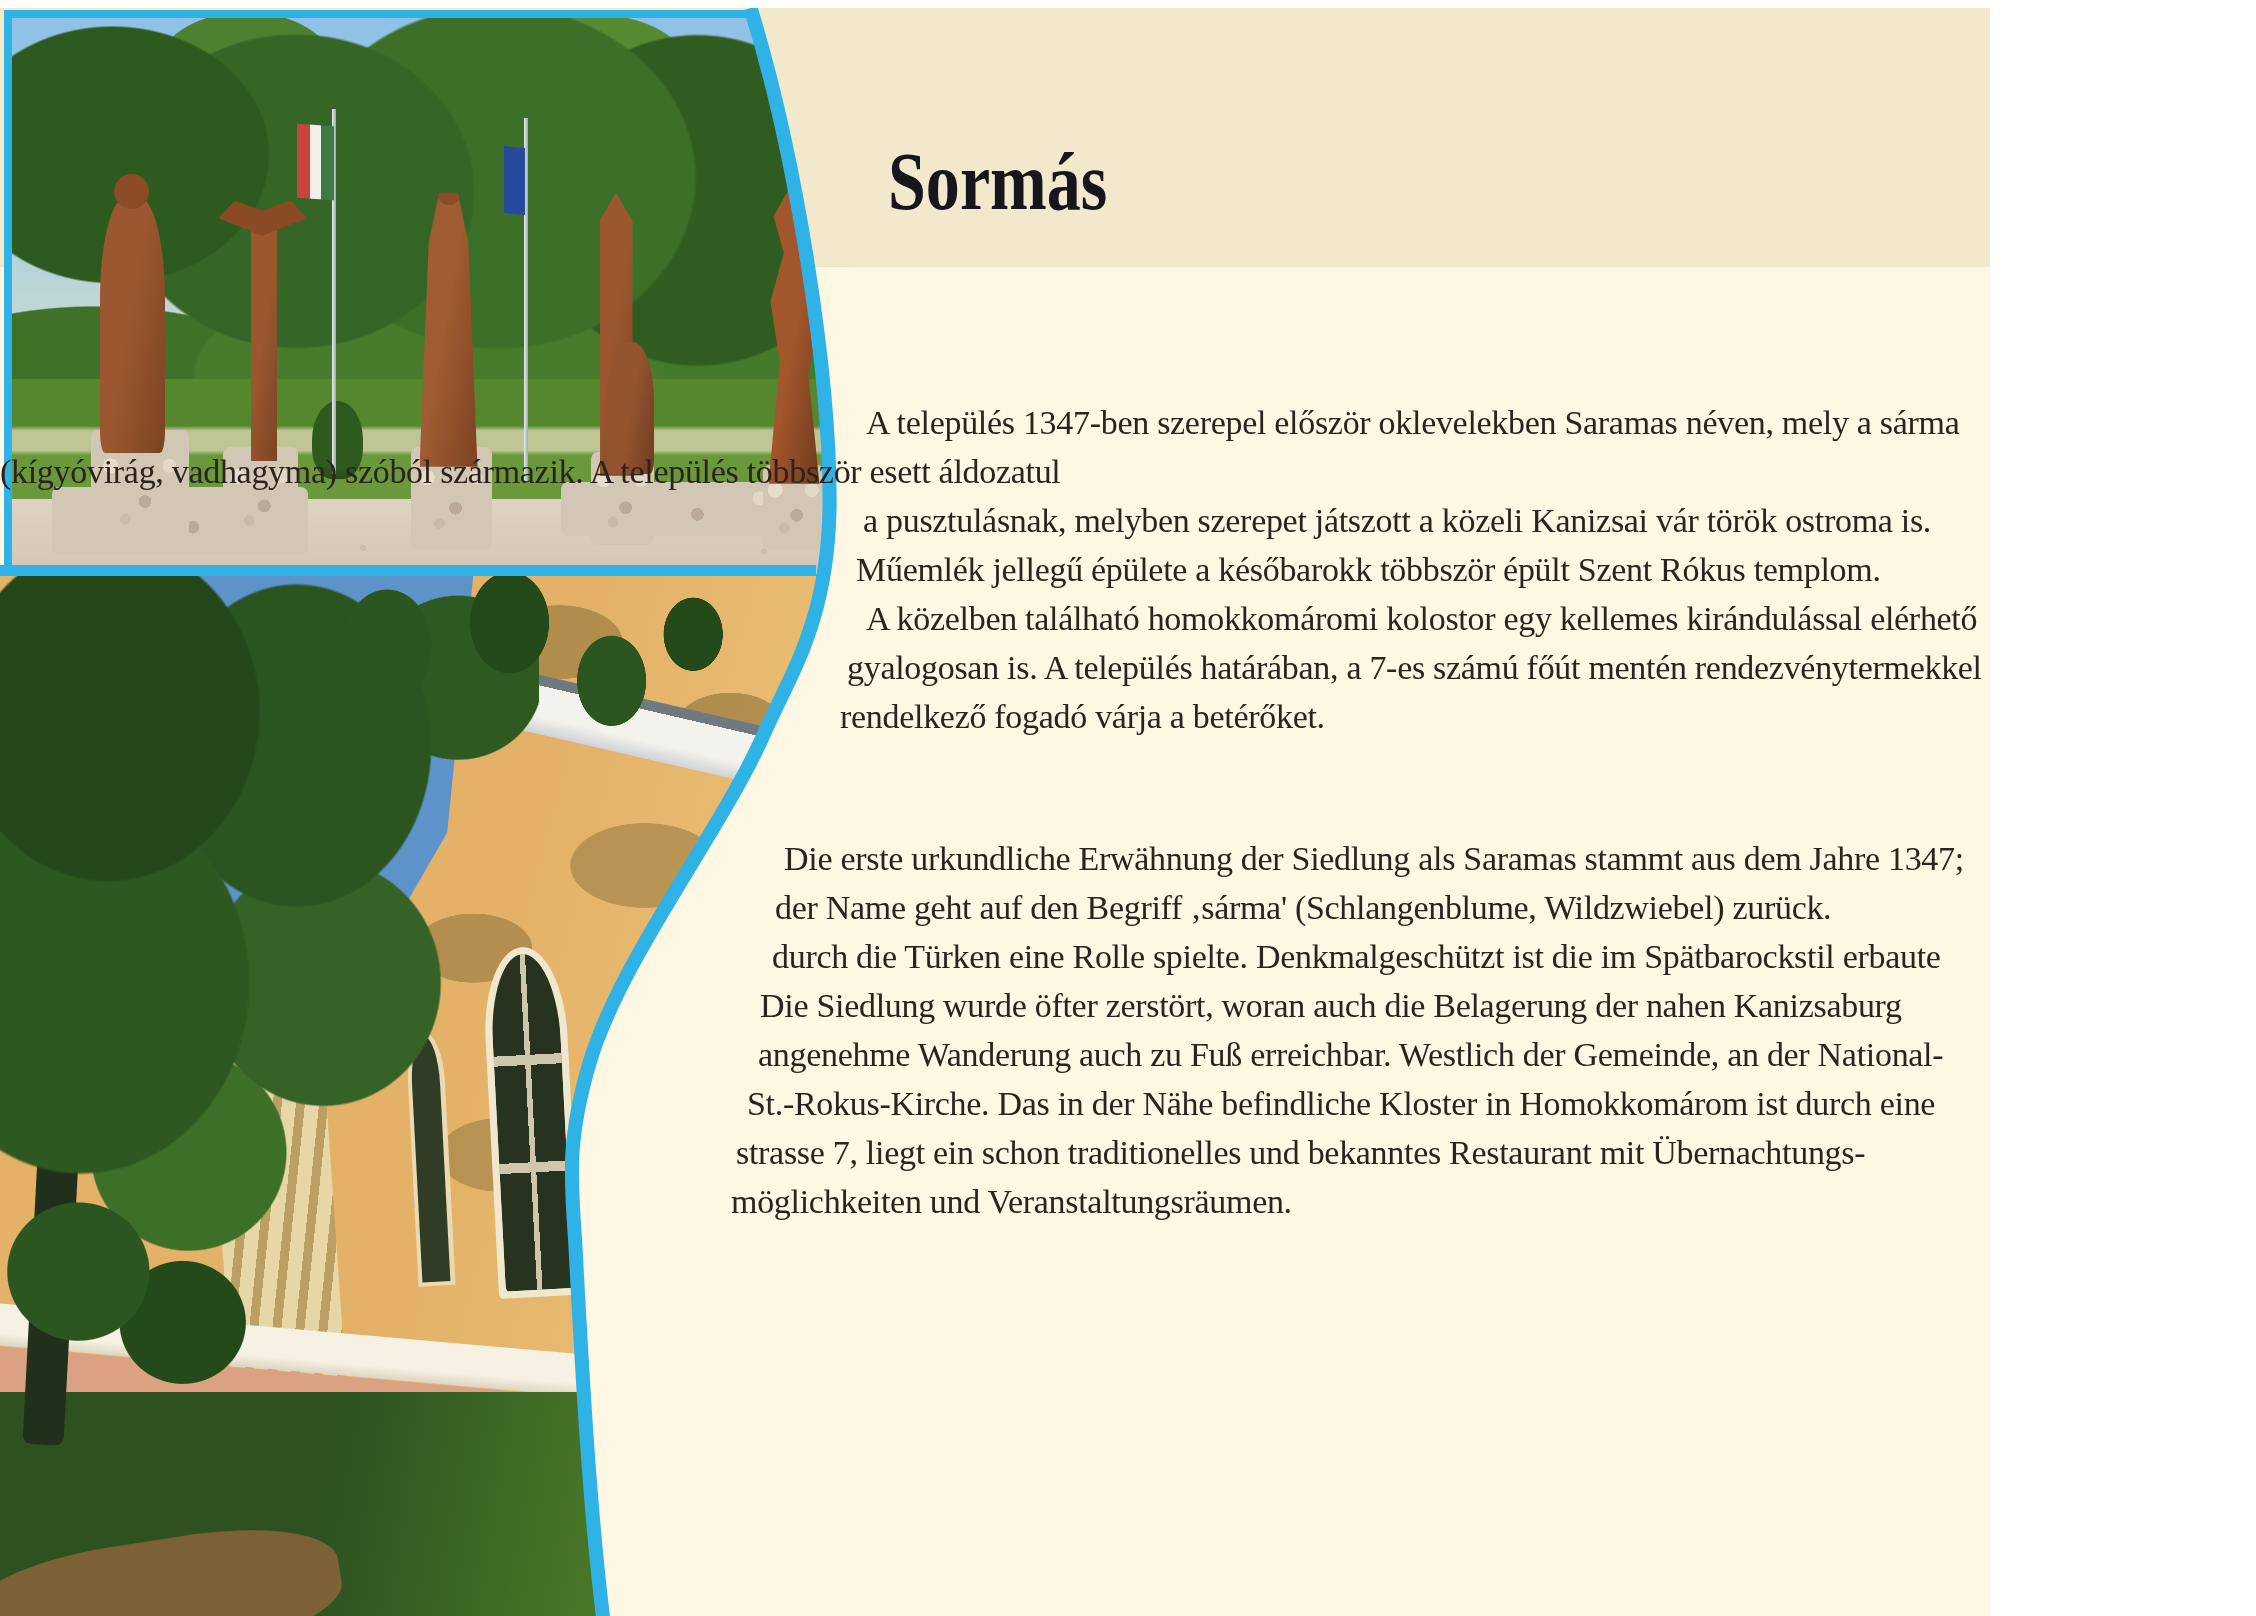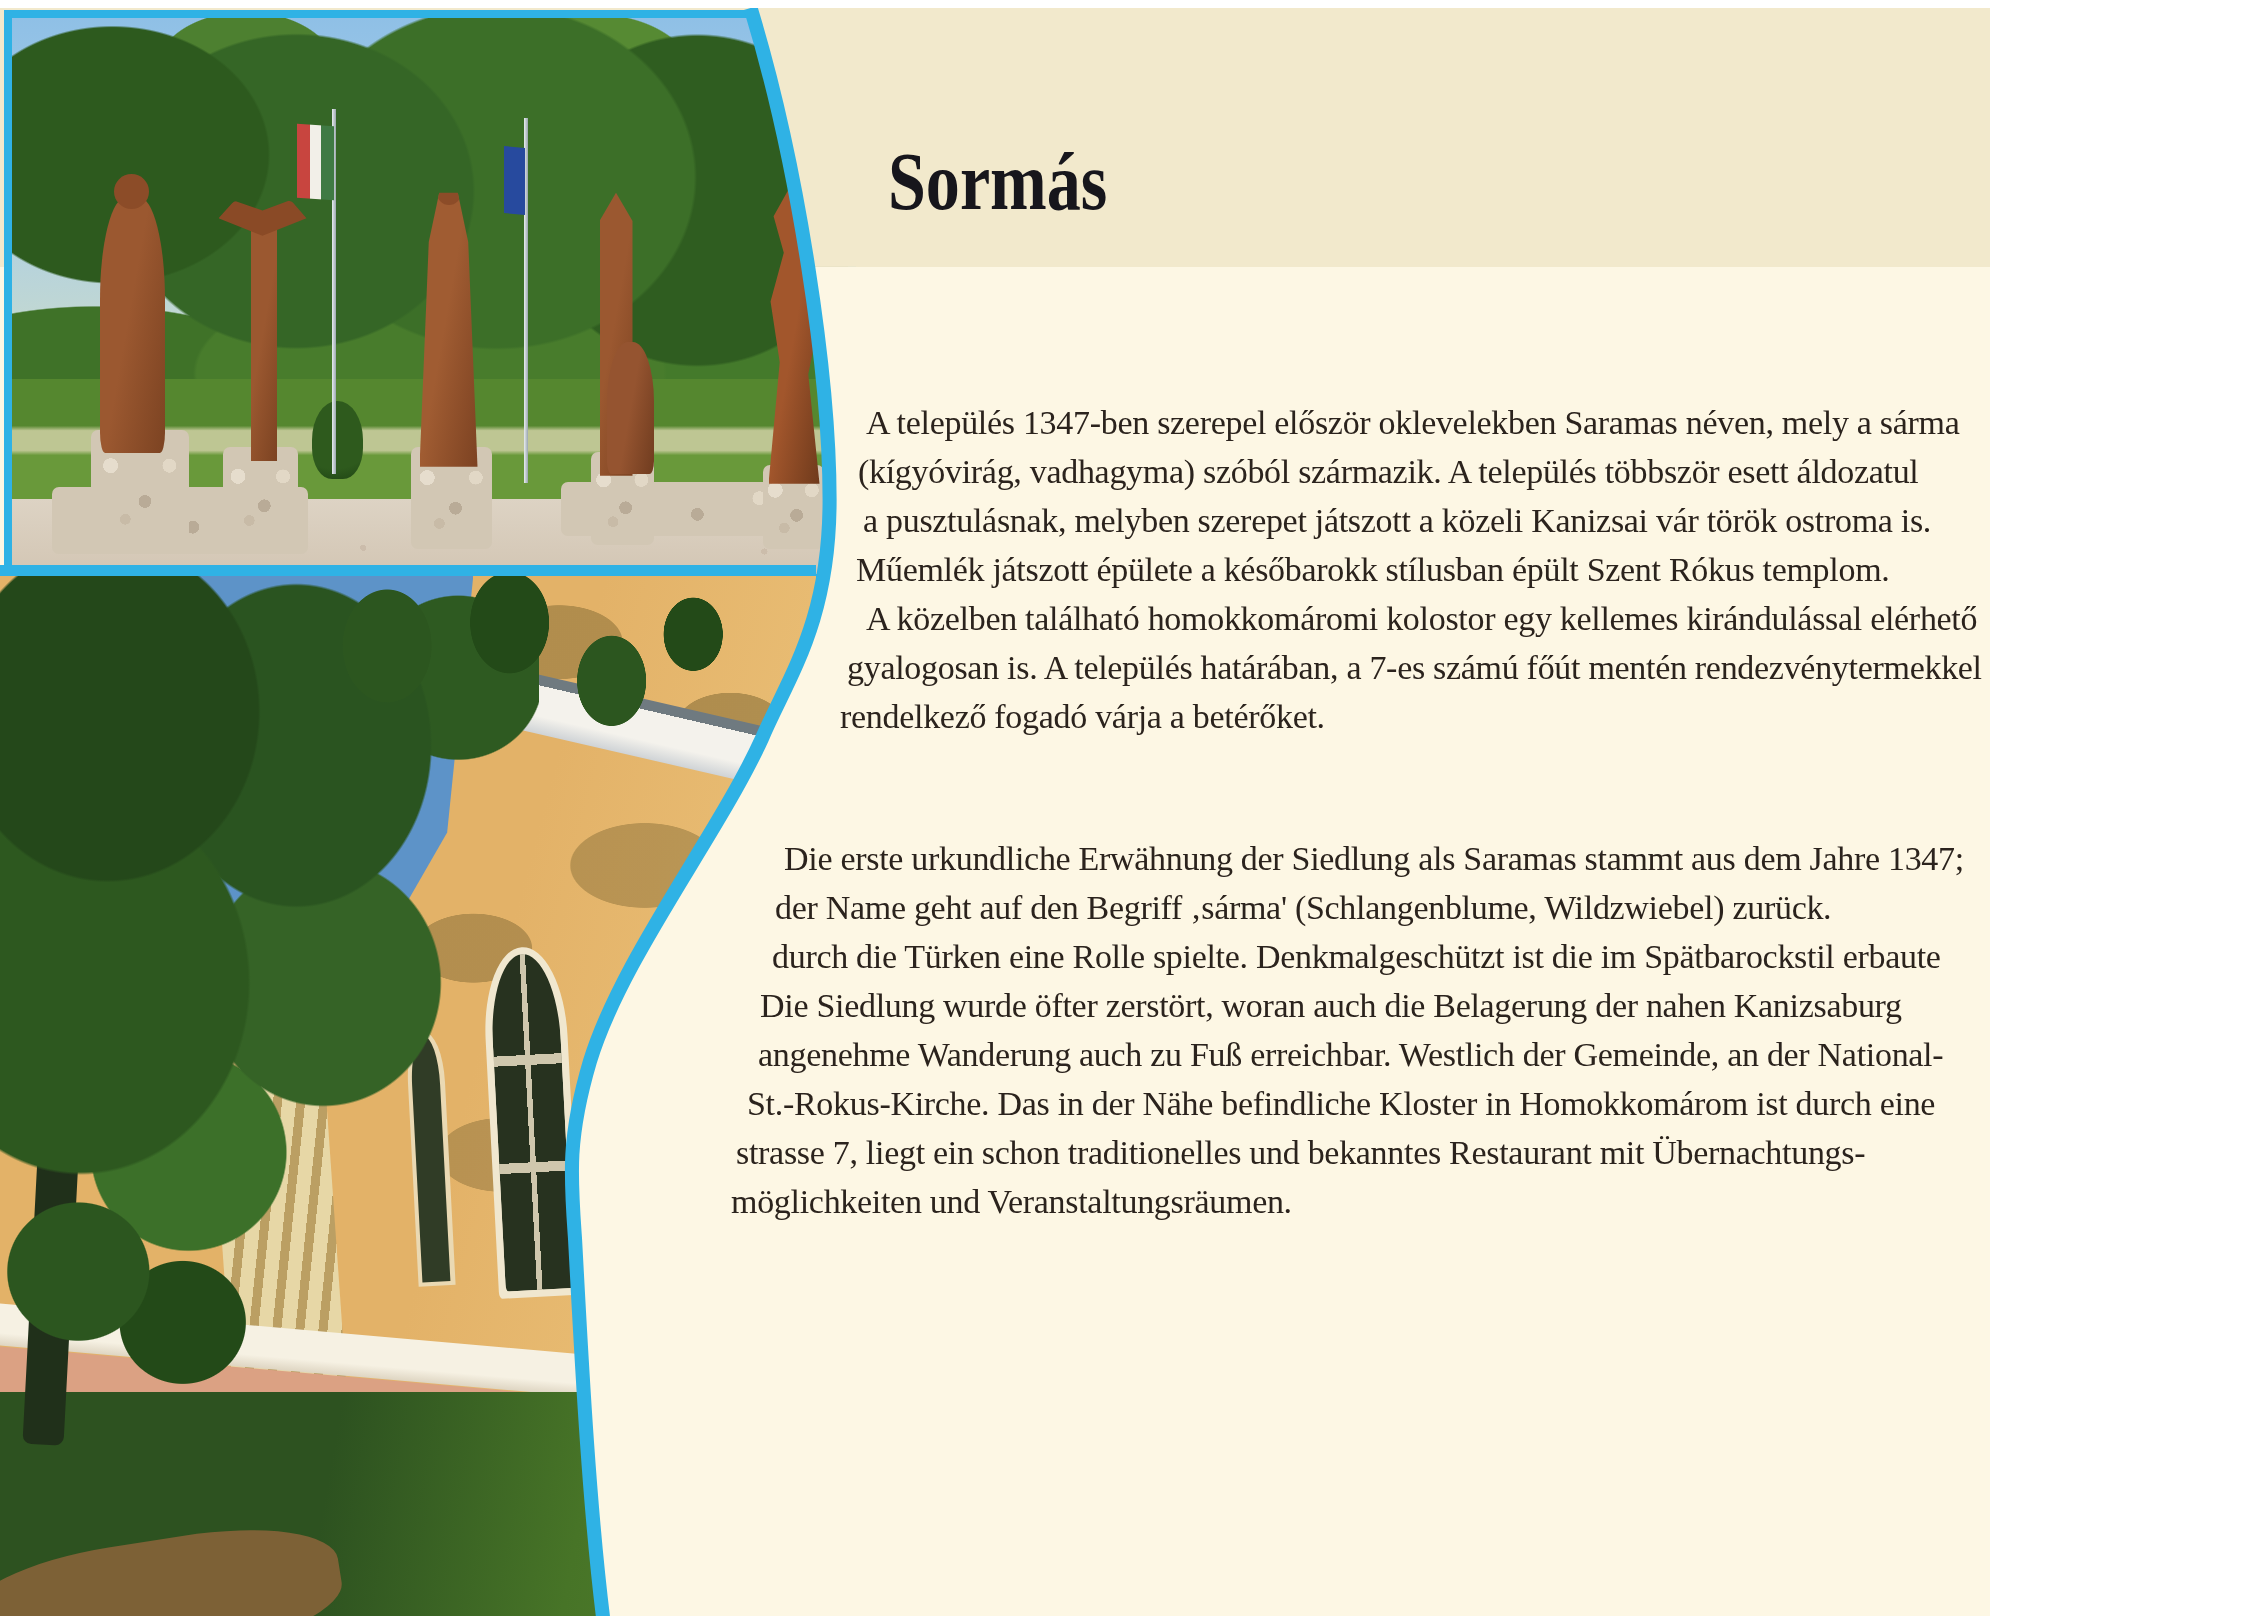--- a/index.html
+++ b/index.html
@@ -165,21 +165,21 @@
     font-size:83px;font-weight:bold;line-height:1;color:var(--title-ink);
     transform:scaleX(.82);transform-origin:left top;letter-spacing:0;
   }
   .para{position:absolute;left:0;width:2257px;color:var(--body-ink);}
   .para .line{white-space:pre;font-size:34px;letter-spacing:-0.3px;}
   .para-hu{top:390px;}
   .para-hu .line{line-height:49px;height:49px;}
   .para-de{top:826px;}
   .para-de .line{line-height:49px;height:49px;}
   .para-hu .line:nth-child(1){padding-left:866px;}
-  .para-hu .line:nth-child(2){padding-left:858px;}
+  .para-hu .line:nth-child(2){}
   .para-hu .line:nth-child(3){padding-left:863px;}
   .para-hu .line:nth-child(4){padding-left:856px;}
   .para-hu .line:nth-child(5){padding-left:866px;}
   .para-hu .line:nth-child(6){padding-left:847px;}
   .para-hu .line:nth-child(7){padding-left:840px;}
   .para-de .line:nth-child(1){padding-left:784px;}
   .para-de .line:nth-child(2){padding-left:775px;}
   .para-de .line:nth-child(3){padding-left:772px;}
   .para-de .line:nth-child(4){padding-left:760px;}
   .para-de .line:nth-child(5){padding-left:758px;}
@@ -251,21 +251,21 @@
              C818,942 708,1082 672,1200 C646,1288 650,1332 655,1402
              C661,1512 670,1700 688,1842"></path>
   </svg>
 
   <h1 class="title">Sormás</h1>
 
   <div class="para para-hu">
     <div class="line">A település 1347-ben szerepel először oklevelekben Saramas néven, mely a sárma</div>
     <div class="line">(kígyóvirág, vadhagyma) szóból származik. A település többször esett áldozatul</div>
     <div class="line">a pusztulásnak, melyben szerepet játszott a közeli Kanizsai vár török ostroma is.</div>
-    <div class="line">Műemlék játszott épülete a későbarokk stílusban épült Szent Rókus templom.</div>
+    <div class="line">Műemlék jellegű épülete a későbarokk többször épült Szent Rókus templom.</div>
     <div class="line">A közelben található homokkomáromi kolostor egy kellemes kirándulással elérhető</div>
     <div class="line">gyalogosan is. A település határában, a 7-es számú főút mentén rendezvénytermekkel</div>
     <div class="line">rendelkező fogadó várja a betérőket.</div>
   </div>
 
   <div class="para para-de">
     <div class="line">Die erste urkundliche Erwähnung der Siedlung als Saramas stammt aus dem Jahre 1347;</div>
     <div class="line">der Name geht auf den Begriff ‚sárma' (Schlangenblume, Wildzwiebel) zurück.</div>
     <div class="line">durch die Türken eine Rolle spielte. Denkmalgeschützt ist die im Spätbarockstil erbaute</div>
     <div class="line">Die Siedlung wurde öfter zerstört, woran auch die Belagerung der nahen Kanizsaburg</div>

